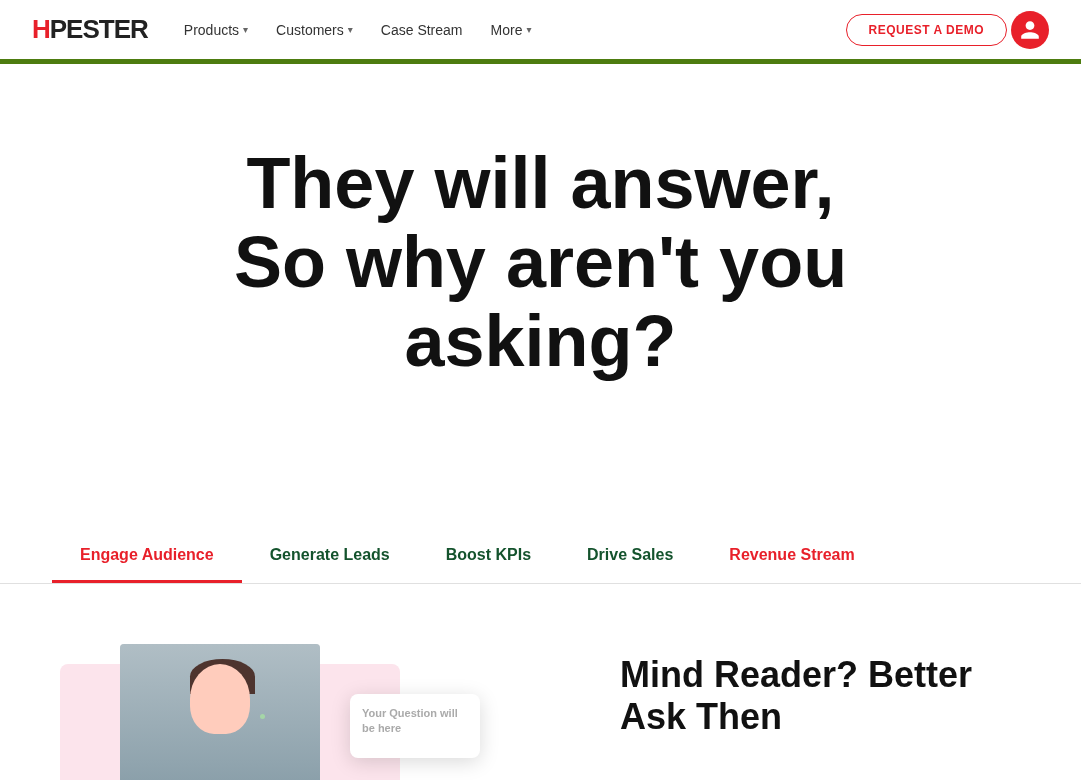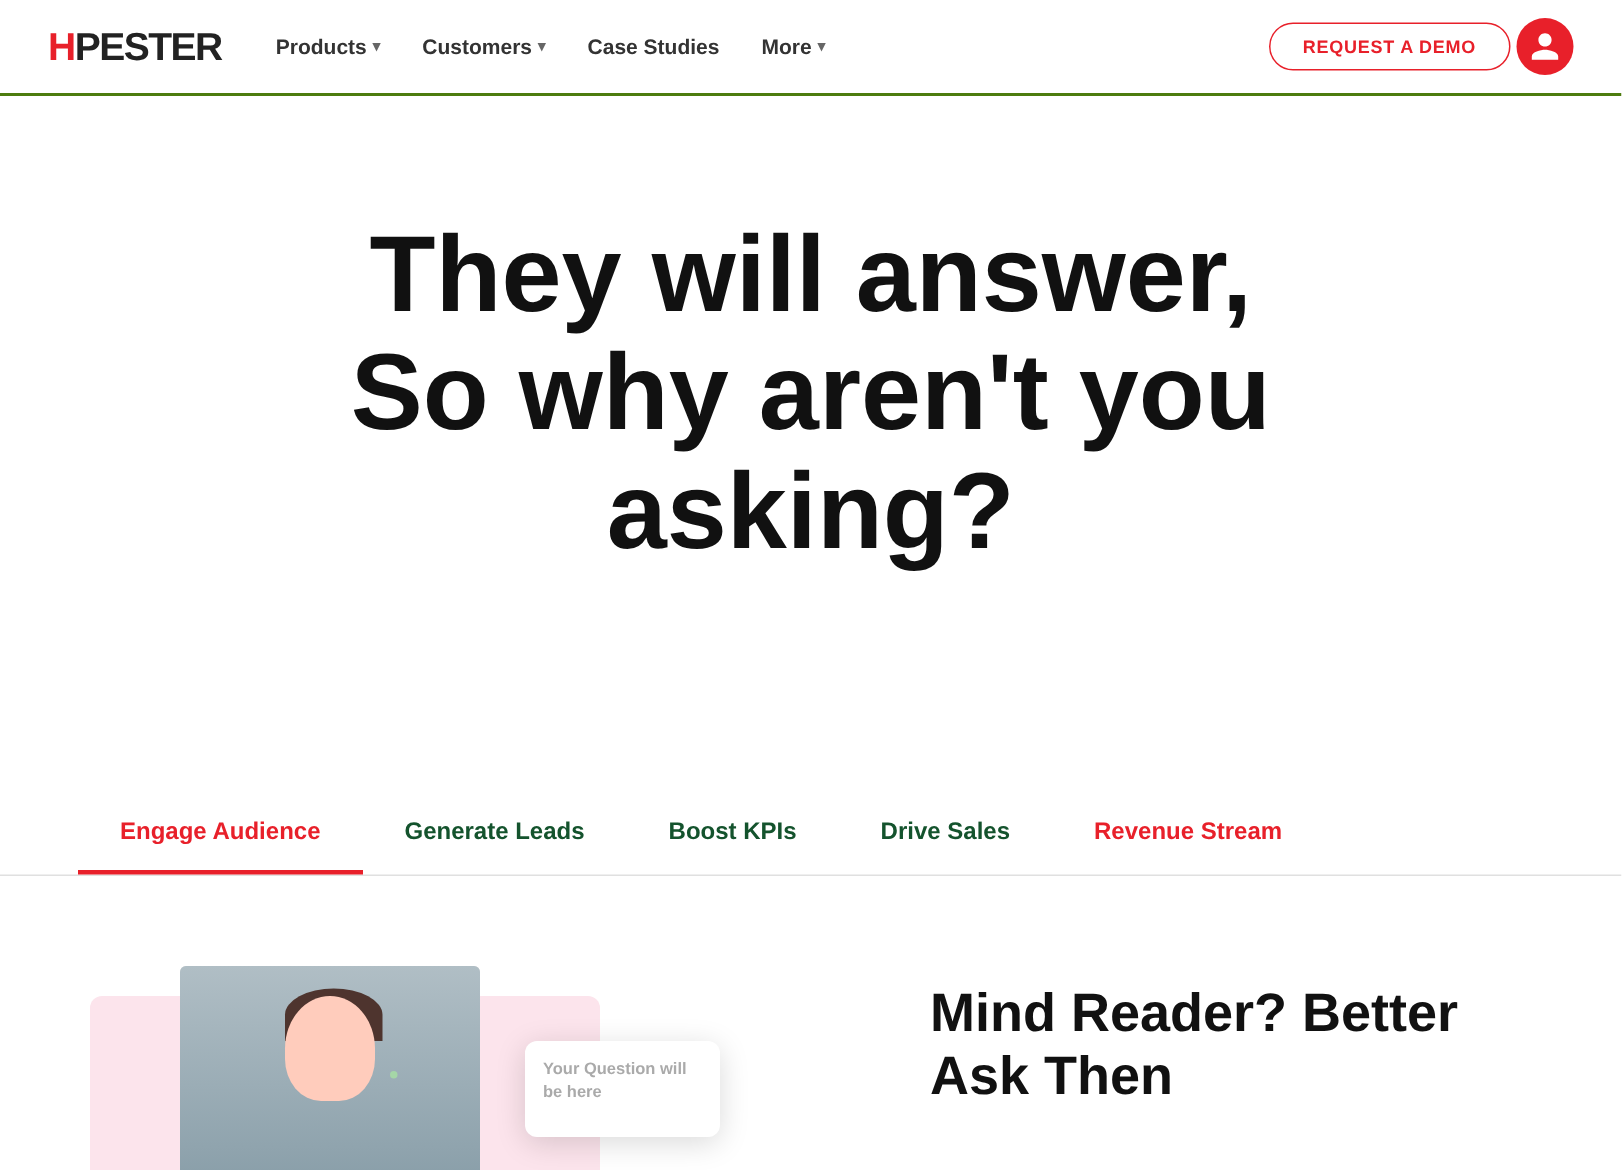--- a/index.html
+++ b/index.html
@@ -4,21 +4,21 @@
   <style>
     * { margin: 0; padding: 0; box-sizing: border-box; }
     body { font-family: -apple-system, BlinkMacSystemFont, 'Segoe UI', Arial, sans-serif; background: #fff; color: #222; width: 1081px; overflow-x: hidden; }
 
     
     nav {
       display: flex;
       align-items: center;
       padding: 0 32px;
       height: 64px;
-      border-bottom: 2px solid #4d7c0f;
+      border-bottom: 5px solid #4d7c0f;
       position: sticky;
       top: 0;
       background: #fff;
       z-index: 100;
     }
     .nav-logo {
       font-size: 26px;
       font-weight: 900;
       color: #e8202a;
       letter-spacing: -1px;
@@ -26,21 +26,21 @@
     }
     .nav-logo span { color: #222; }
     .nav-links {
       display: flex;
       align-items: center;
       gap: 28px;
       flex: 1;
     }
     .nav-links a {
       font-size: 14px;
-      font-weight: 700;
+      font-weight: 400;
       color: #333;
       text-decoration: none;
       display: flex;
       align-items: center;
       gap: 4px;
     }
     .nav-links a .arrow { font-size: 10px; color: #666; }
     .nav-right {
       display: flex;
       align-items: center;
@@ -233,21 +233,21 @@
   <div class="nav-links">
     <a href="#">
       <span>Products</span>
       <span class="arrow">▾</span>
     </a>
     <a href="#">
       <span>Customers</span>
       <span class="arrow">▾</span>
     </a>
     <a href="#">
-      <span>Case Studies</span>
+      <span>Case Stream</span>
     </a>
     <a href="#">
       <span>More</span>
       <span class="arrow">▾</span>
     </a>
   </div>
   <div class="nav-right">
     <button class="btn-demo">REQUEST A DEMO</button>
     <div class="nav-avatar">
       <svg width="22" height="22" viewBox="0 0 24 24" fill="white">

